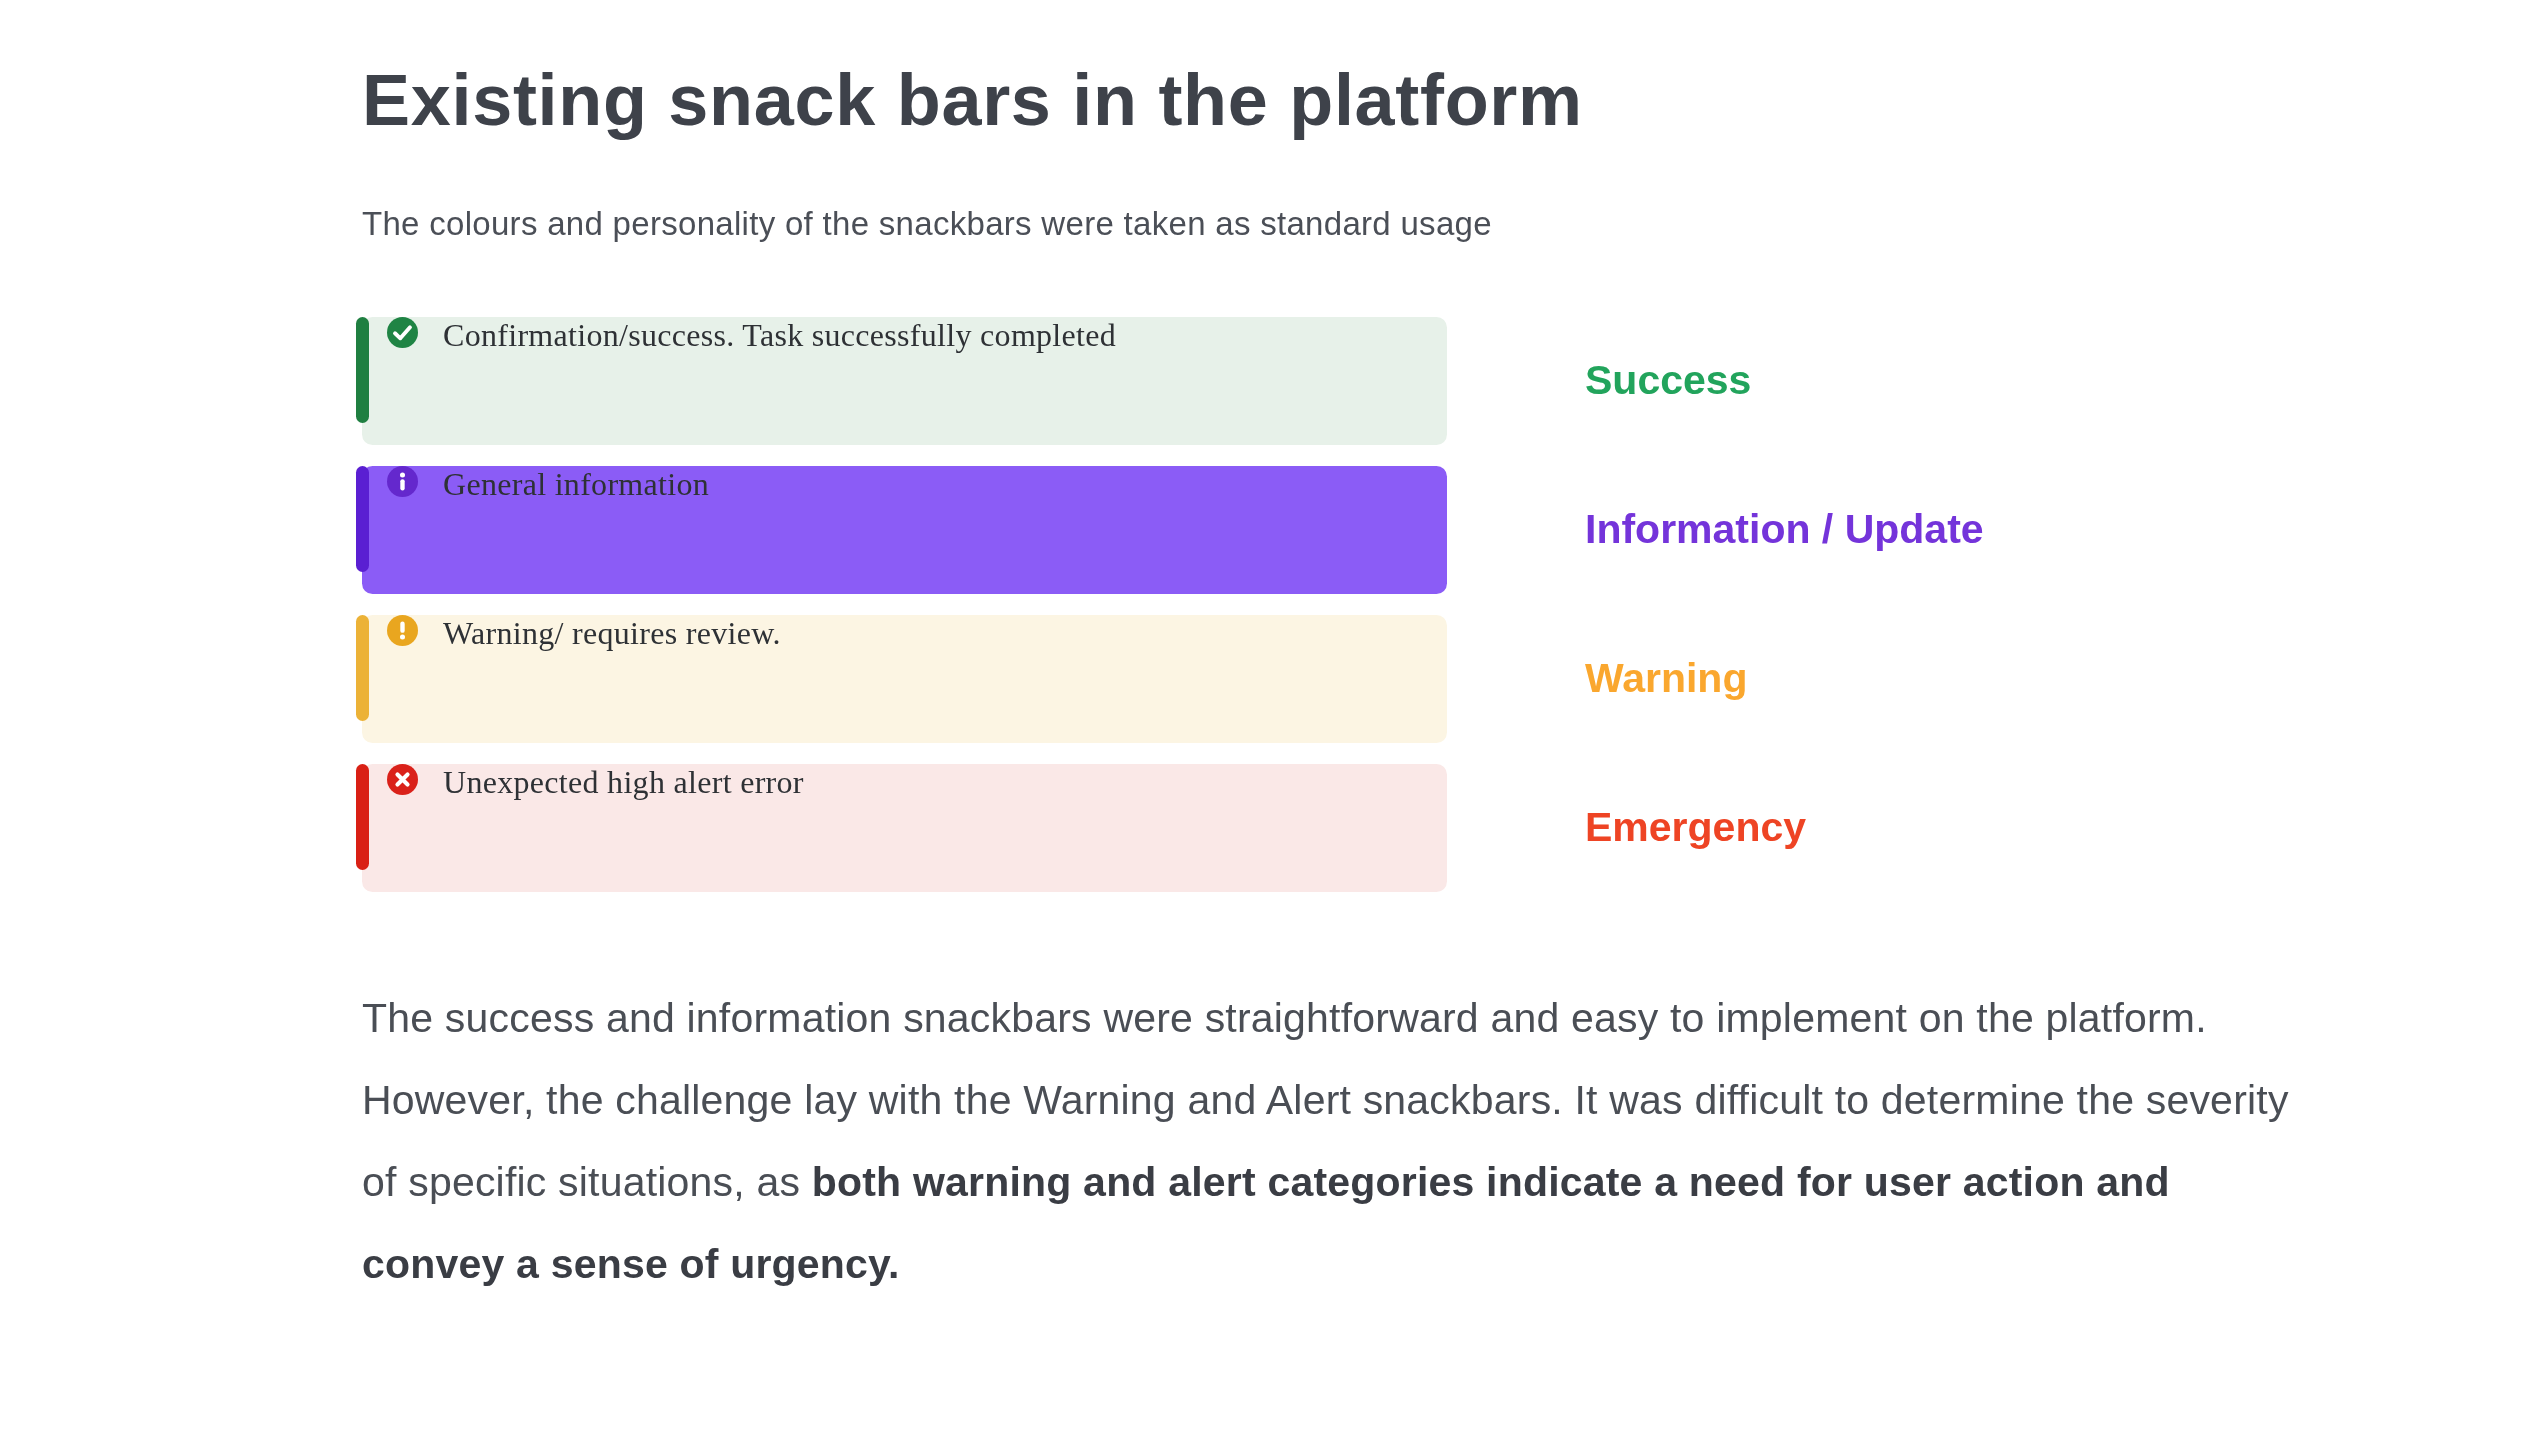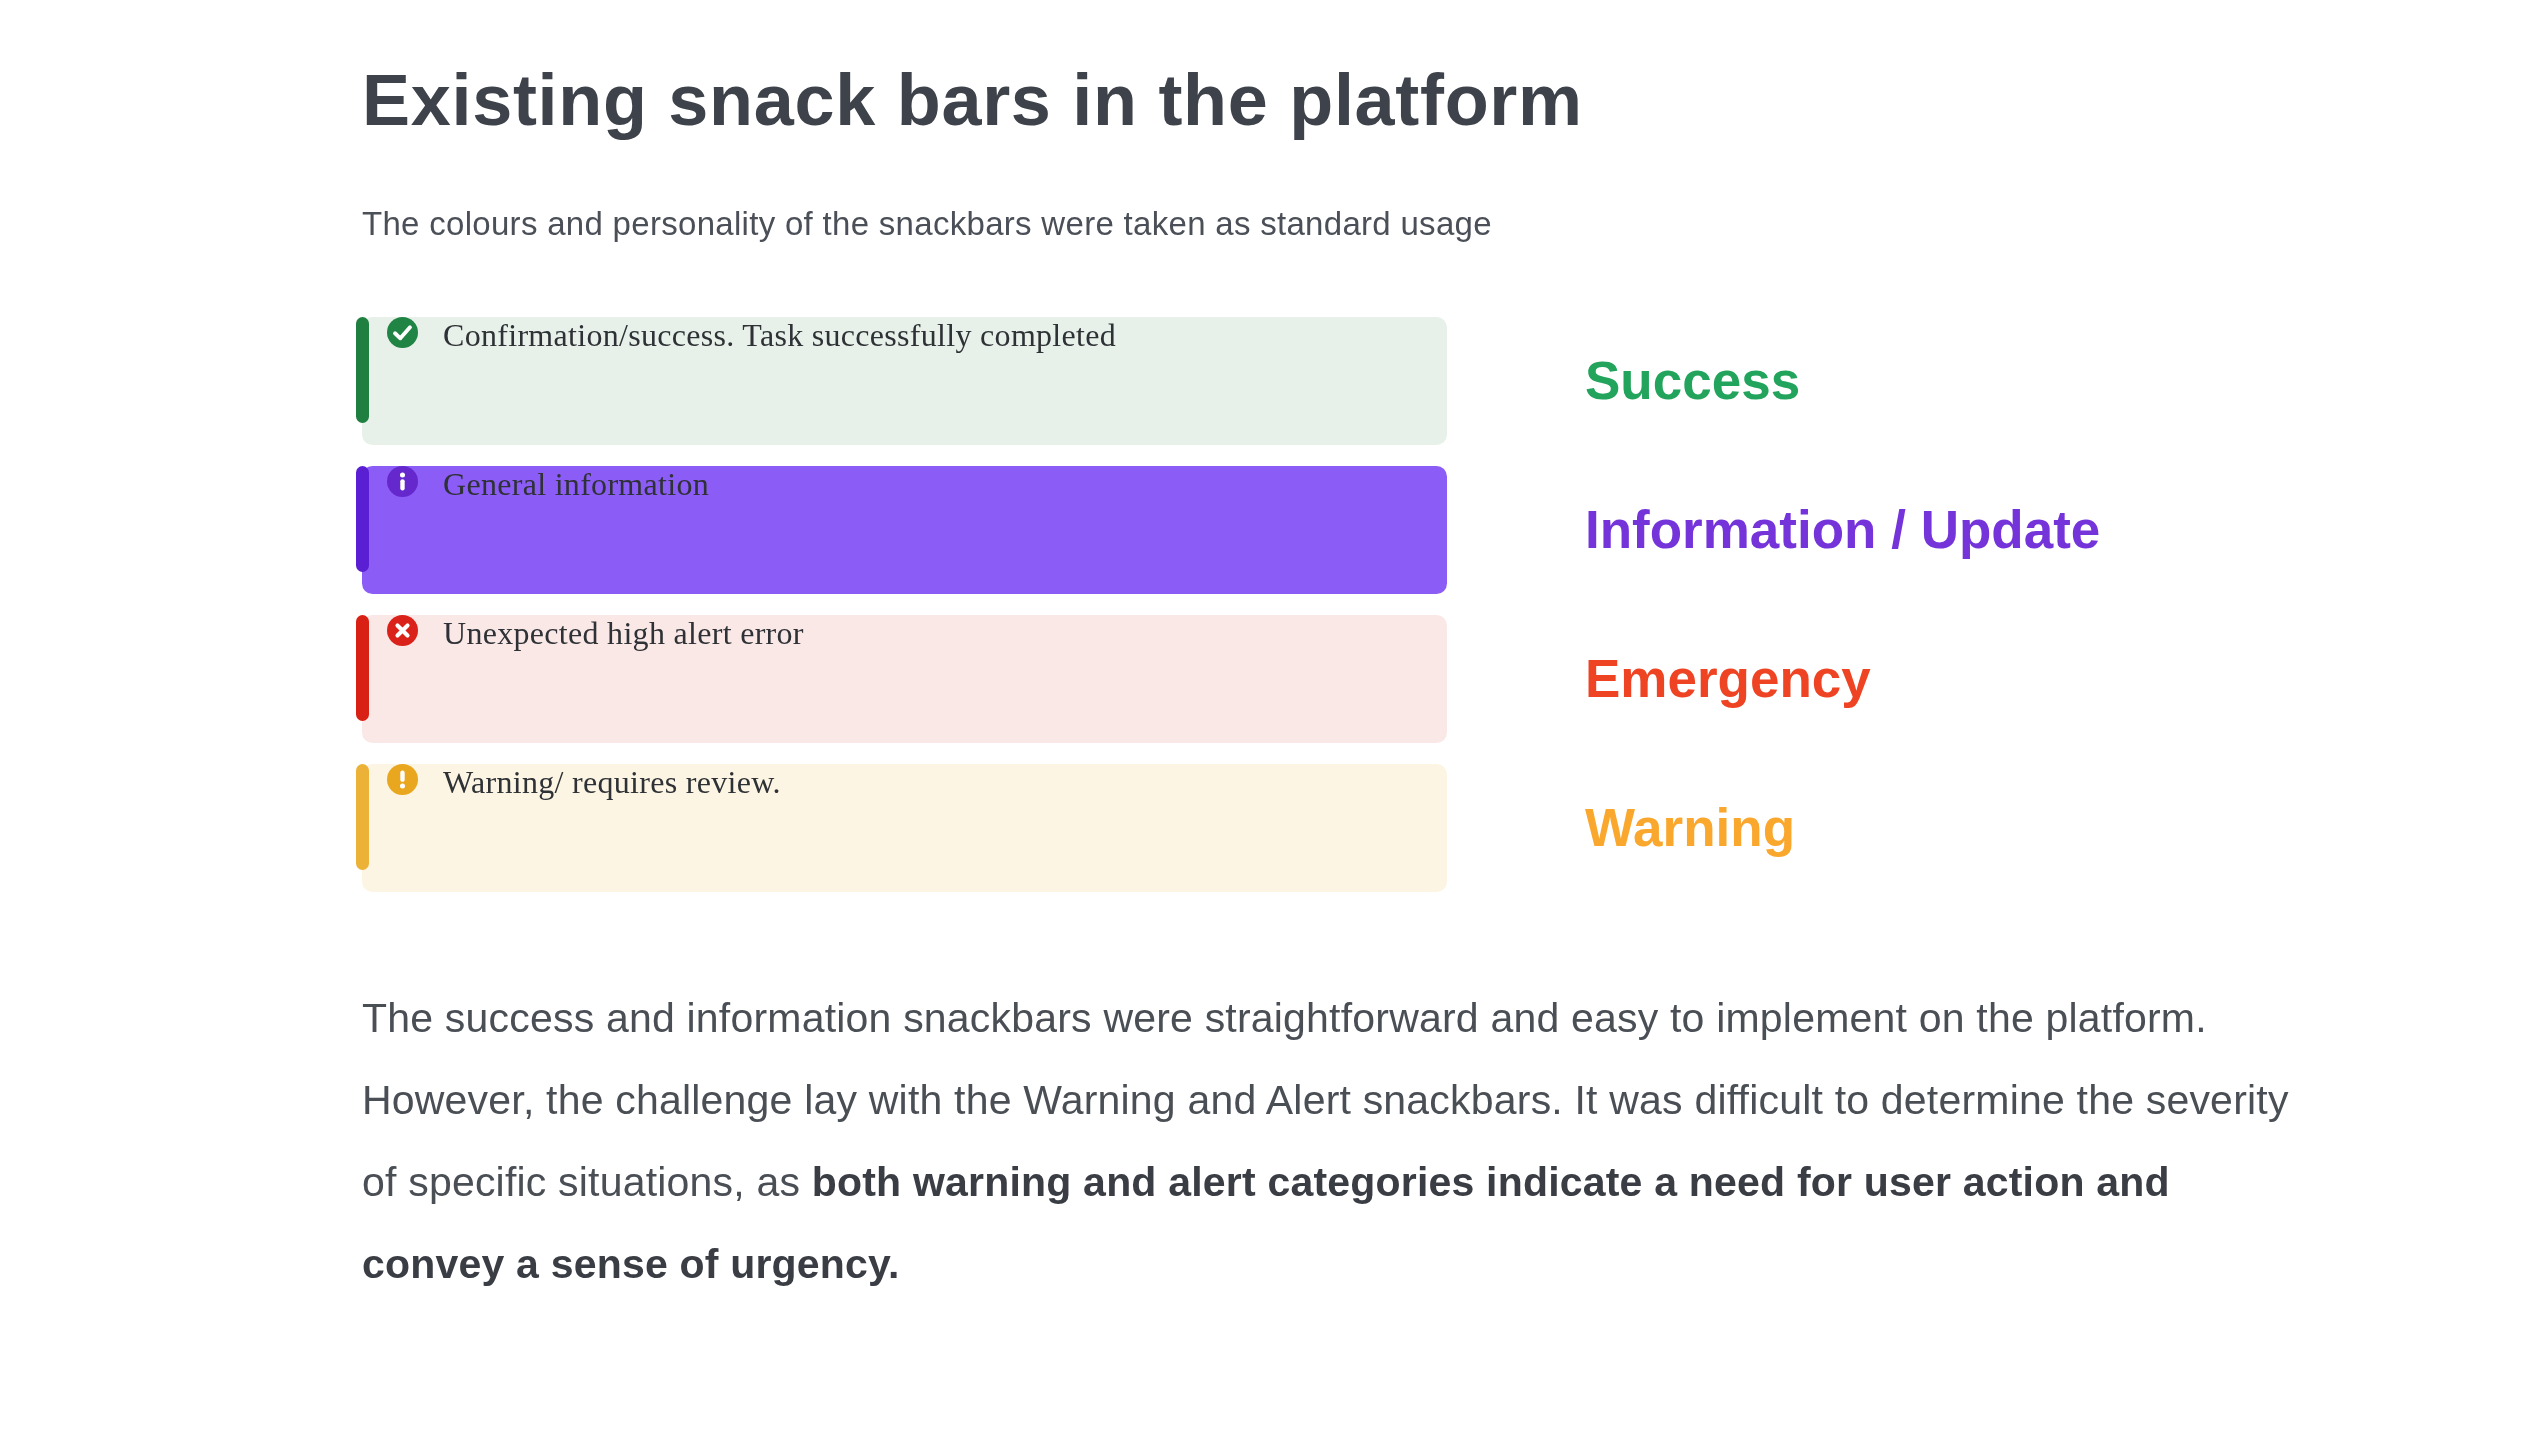--- a/index.html
+++ b/index.html
@@ -66,21 +66,21 @@
   .icon svg { width: 31px; height: 31px; display: block; }
   .msg {
     margin-left: 25px;
     font-size: 32px;
     letter-spacing: 0.3px;
     color: #2e3135;
     white-space: nowrap;
   }
   .label {
     margin-left: 138px;
-    font-size: 53px;
+    font-size: 41px;
     font-weight: 700;
     letter-spacing: 0px;
     white-space: nowrap;
   }
 
   .para {
     margin: 100px 0 0 0;
     width: 1946px;
     font-size: 41px;
     line-height: 82px;
@@ -120,46 +120,46 @@
             <circle cx="12" cy="6.9" r="1.95" fill="#ffffff"></circle>
             <rect x="10.3" y="10.2" width="3.4" height="8.8" rx="1.7" fill="#ffffff"></rect>
           </svg>
         </span>
         <span class="msg">General information</span>
       </div>
       <span class="label" style="color: rgb(116, 52, 218); text-align: center;">Information / Update</span>
     </div>
 
     <div class="row">
-      <div class="snackbar" style="background-color: rgb(250, 232, 231);">
-        <span class="accent-bar" style="background-color: rgb(217, 32, 21);"></span>
-        <span class="icon" style="background-color: rgb(218, 33, 26);">
-          <svg viewBox="0 0 24 24" aria-hidden="true">
-            <path d="M8.1 8.1 L15.9 15.9 M15.9 8.1 L8.1 15.9" fill="none" stroke="#ffffff" stroke-width="3.2" stroke-linecap="round"></path>
-          </svg>
-        </span>
-        <span class="msg">Unexpected high alert error</span>
-      </div>
-      <span class="label" style="color: rgb(238, 68, 36);">Emergency</span>
-    </div>
-
-    <div class="row">
       <div class="snackbar" style="background-color: rgb(252, 245, 227);">
         <span class="accent-bar" style="background-color: rgb(236, 178, 55);"></span>
         <span class="icon" style="background-color: rgb(233, 166, 31);">
           <svg viewBox="0 0 24 24" aria-hidden="true">
             <rect x="10.3" y="5" width="3.4" height="8.8" rx="1.7" fill="#ffffff"></rect>
             <circle cx="12" cy="17.1" r="1.95" fill="#ffffff"></circle>
           </svg>
         </span>
         <span class="msg">Warning/ requires review.</span>
       </div>
       <span class="label" style="color: rgb(250, 167, 46);">Warning</span>
     </div>
 
+    <div class="row">
+      <div class="snackbar" style="background-color: rgb(250, 232, 231);">
+        <span class="accent-bar" style="background-color: rgb(217, 32, 21);"></span>
+        <span class="icon" style="background-color: rgb(218, 33, 26);">
+          <svg viewBox="0 0 24 24" aria-hidden="true">
+            <path d="M8.1 8.1 L15.9 15.9 M15.9 8.1 L8.1 15.9" fill="none" stroke="#ffffff" stroke-width="3.2" stroke-linecap="round"></path>
+          </svg>
+        </span>
+        <span class="msg">Unexpected high alert error</span>
+      </div>
+      <span class="label" style="color: rgb(238, 68, 36);">Emergency</span>
+    </div>
+
   </section>
 
   <p class="para">
     <span>The success and information snackbars were straightforward and easy to implement on the platform. However, the challenge lay with the Warning and Alert snackbars. It was difficult to determine the severity of specific situations, as </span><strong>both warning and alert categories indicate a need for user action and convey a sense of urgency.</strong>
   </p>
 
 </main>
 
 
 </body></html>

